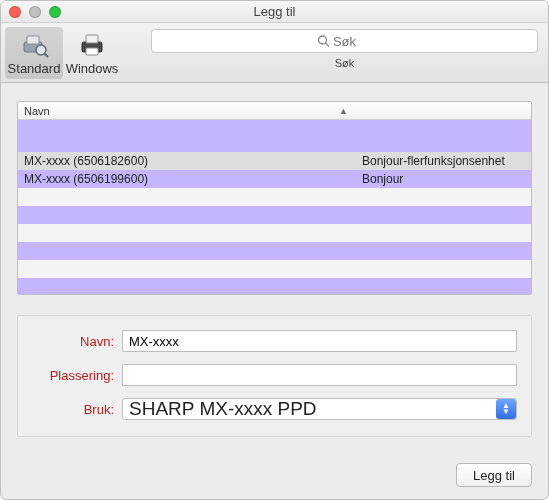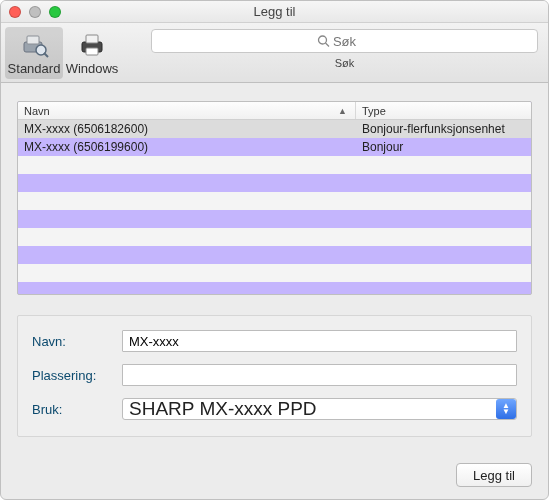--- a/index.html
+++ b/index.html
@@ -146,20 +146,21 @@
   .col-name { flex: 0 0 338px; }
   .col-type { flex: 1; }
   .sortarrow {
     font-size: 9px;
     color: #666;
     margin-right: 2px;
   }
   .listbody {
     flex: 1;
     overflow: hidden;
+    margin-top: 32px;
   }
   .row {
     display: flex;
     height: 18px;
     font-size: 12px;
     align-items: center;
   }
   .row .cell {
     padding: 0 6px;
     white-space: nowrap;
@@ -179,24 +180,24 @@
     padding: 14px 14px 16px 14px;
   }
   .frow {
     display: flex;
     align-items: center;
     margin-bottom: 12px;
   }
   .frow:last-child { margin-bottom: 0; }
   .flabel {
     width: 90px;
-    text-align: left;
+    text-align: right;
     padding-right: 8px;
     font-size: 13px;
-    color: #0c4a6e;
+    color: #b91c1c;
   }
   .finput {
     flex: 1;
     height: 22px;
     border: 1px solid #bcbcbc;
     border-radius: 1px;
     background: #fff;
     padding: 0 6px;
     font-size: 13px;
     outline: none;
@@ -300,23 +301,20 @@
     </div>
   </div>
 
   <div class="body">
 
     <div class="listpanel">
       <div class="listheader">
         <div class="colh col-name">
           <span>Navn</span>
           <span class="sortarrow">▲</span>
-        </div>
-        <div class="colh col-type">
-          <span>Type</span>
         </div>
       </div>
       <div class="listbody">
         <div class="row selected">
           <div class="cell c-name">MX-xxxx (6506182600)</div>
           <div class="cell c-type">Bonjour-flerfunksjonsenhet</div>
         </div>
         <div class="row">
           <div class="cell c-name">MX-xxxx (6506199600)</div>
           <div class="cell c-type">Bonjour</div>

